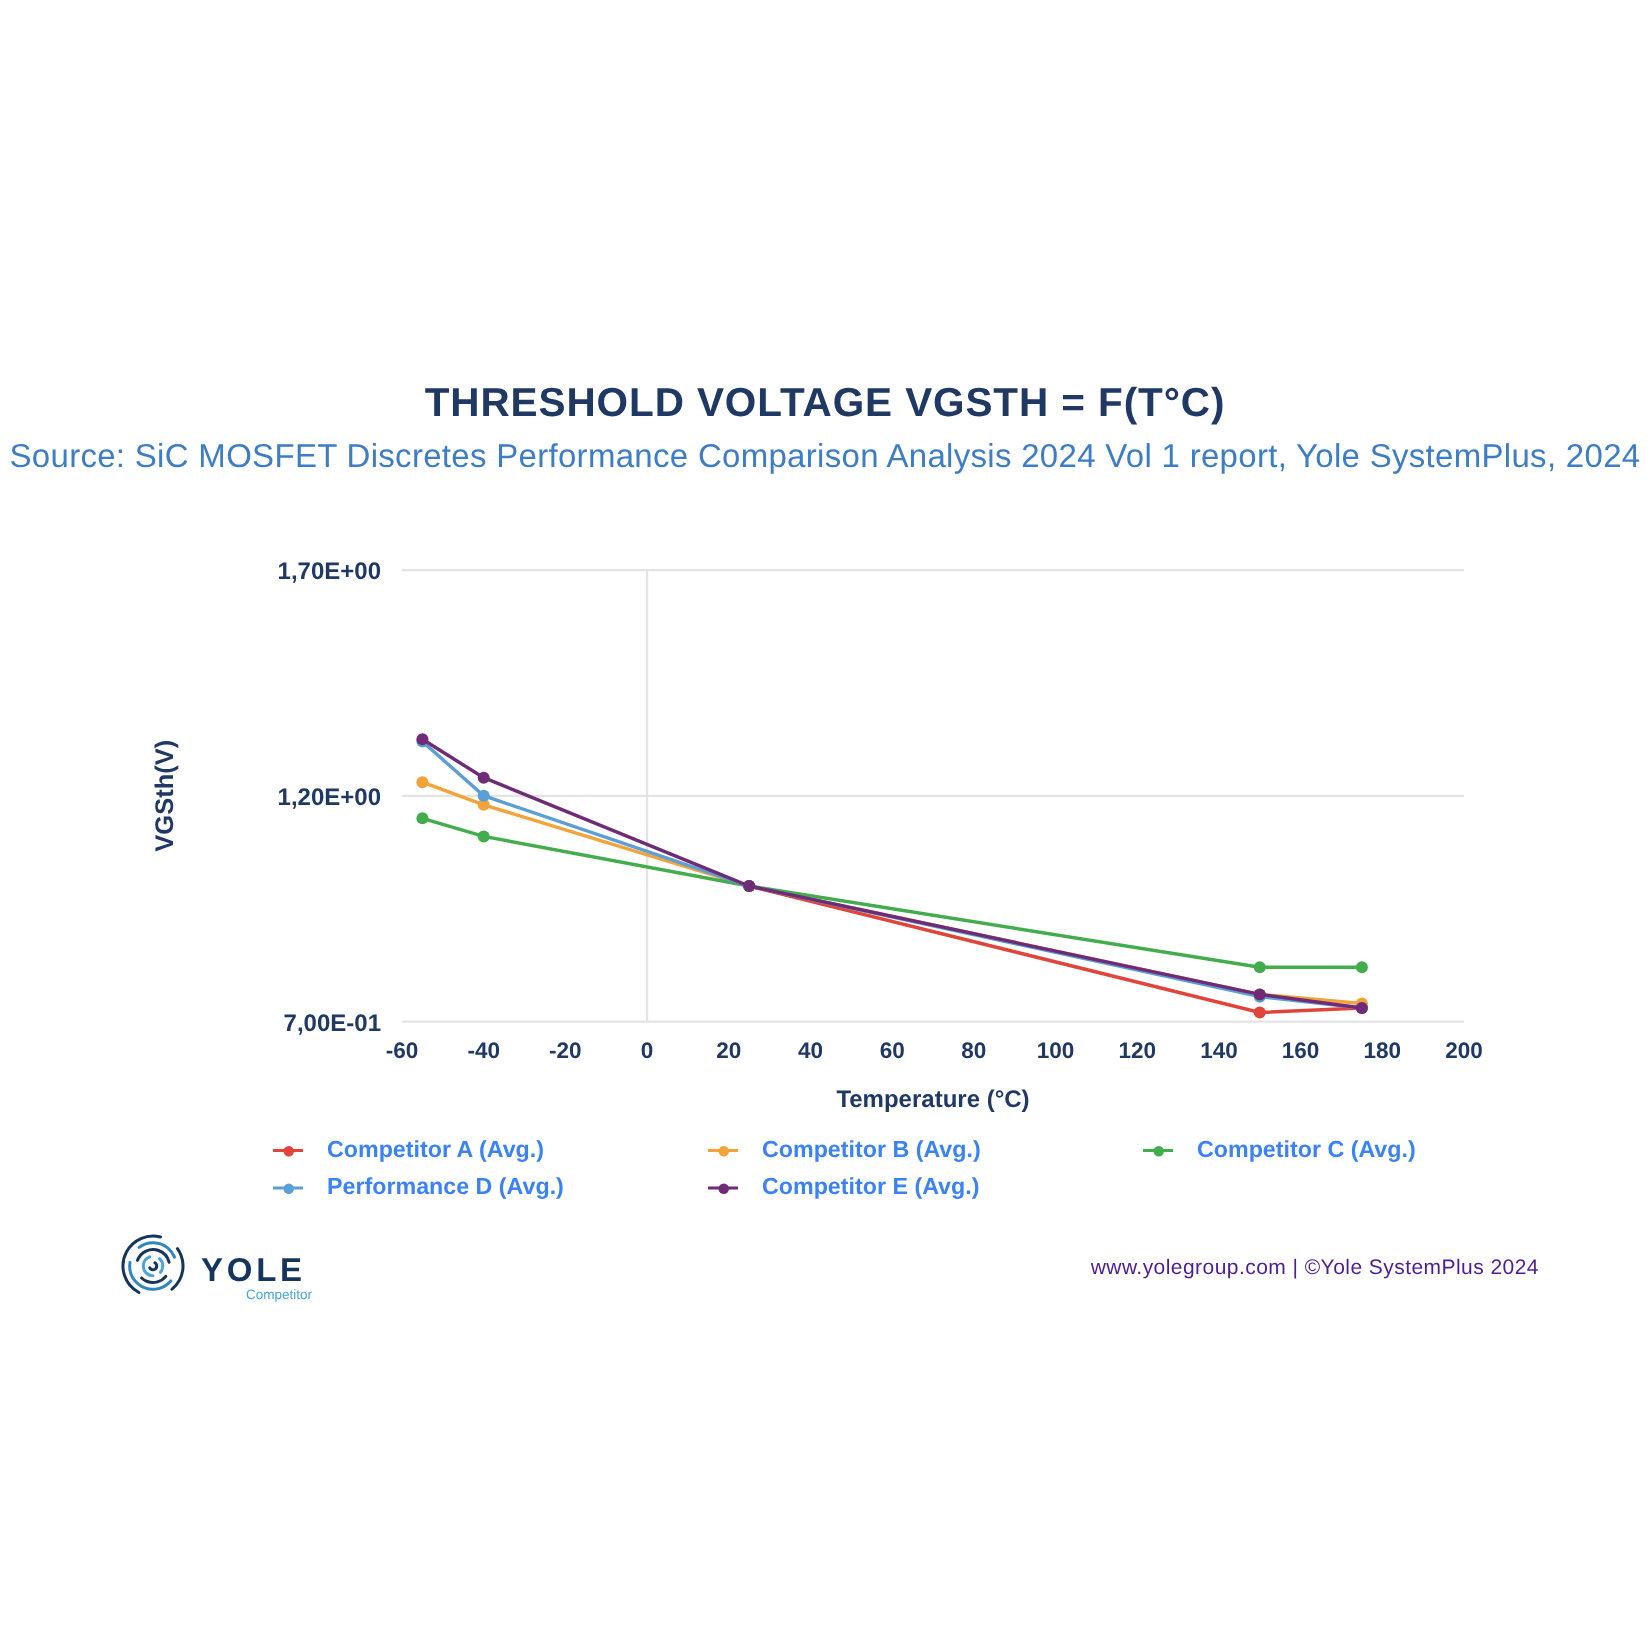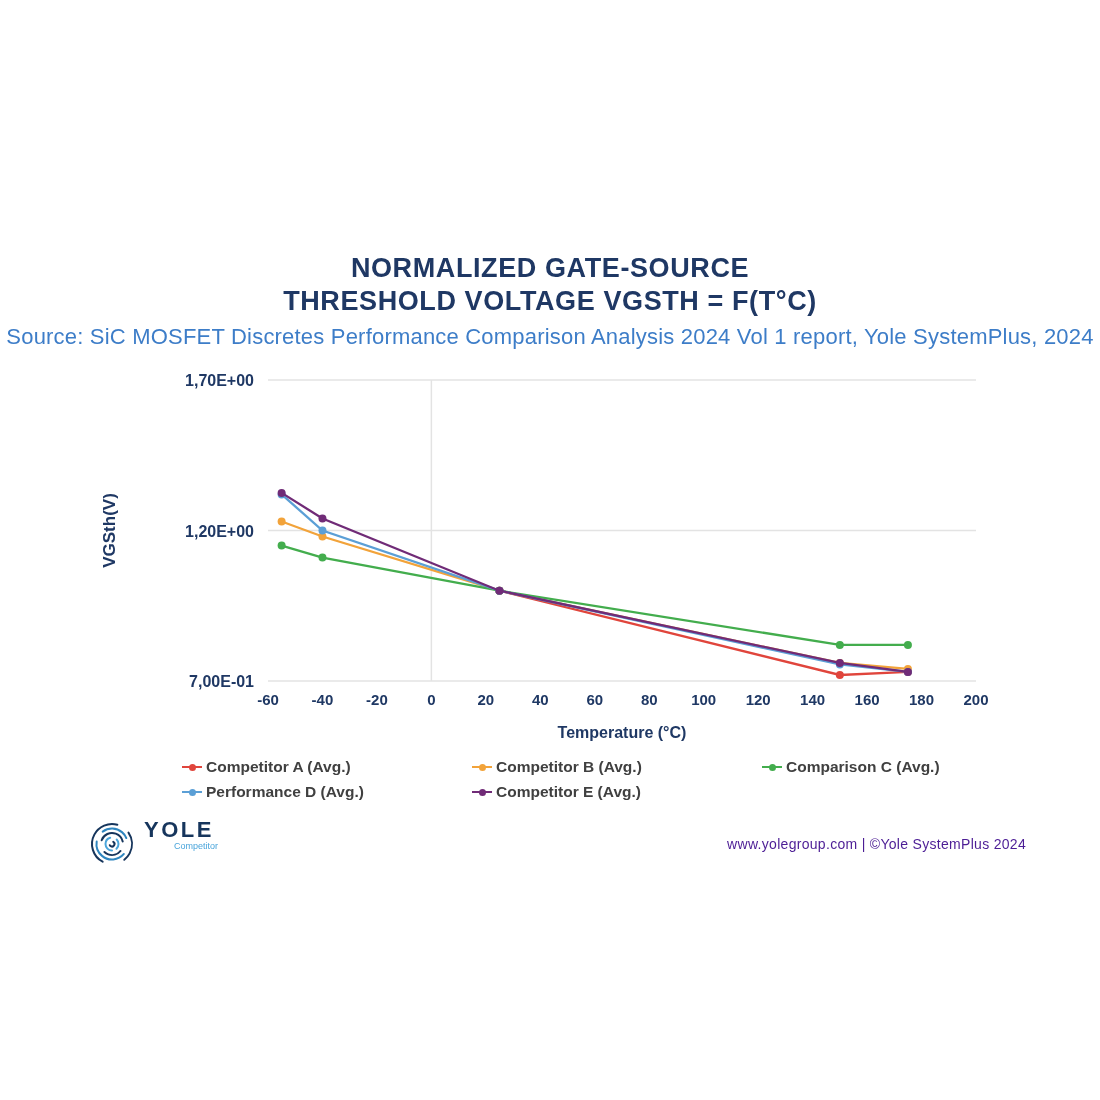--- a/index.html
+++ b/index.html
@@ -11,34 +11,33 @@
   .chart-wrap{position:absolute;left:90px;top:360px;width:920px;height:390px;}
   .tick{font:700 15px "Liberation Sans", sans-serif;fill:#1F3864;}
   .ytick{font-size:16px;}
   .axis-label{font:700 16px "Liberation Sans", sans-serif;fill:#1F3864;}
   .ylabel{font-size:17px;}
   .legend{position:absolute;left:0;top:757px;width:1100px;display:grid;
           grid-template-columns:290px 290px 400px;row-gap:5px;padding-left:182px;box-sizing:border-box;}
   .legend-item{display:flex;align-items:center;height:20px;}
   .lg-line{position:relative;display:inline-block;width:20px;height:2px;flex:0 0 20px;}
   .lg-dot{position:absolute;left:7px;top:-2.5px;width:7px;height:7px;border-radius:50%;}
-  .lg-label{margin-left:4px;font-size:15.5px;font-weight:700;color:#404040;}
-  .footer-logo{position:absolute;left:88px;top:820px;display:flex;align-items:flex-start;}
+  .lg-label{margin-left:16px;font-size:15.5px;font-weight:700;color:#3b82f6;}
+  .footer-logo{position:absolute;left:78px;top:820px;display:flex;align-items:flex-end;}
   .brand-block{margin-left:8px;}
   .brand{font-size:22px;font-weight:700;color:#16355C;letter-spacing:2.5px;line-height:20px;}
   .brand-sub{font-size:9px;font-weight:400;color:#4AA5DB;margin-left:30px;margin-top:1px;}
   .footer-credit{position:absolute;right:74px;top:836px;font-size:14px;color:#4c1d95;letter-spacing:0.3px;}
 </style>
 </head>
 <body>
 
 <div class="page">
 
   <div class="header">
-    <div class="title-line">NORMALIZED GATE-SOURCE</div>
     <div class="title-line">THRESHOLD VOLTAGE VGSTH = F(T°C)</div>
     <div class="subtitle">Source: SiC MOSFET Discretes Performance Comparison Analysis 2024 Vol 1 report, Yole SystemPlus, 2024</div>
   </div>
 
   <div class="chart-wrap">
     <svg id="chart-svg" width="920" height="390" viewBox="0 0 920 390">
         <line x1="178" y1="321" x2="886" y2="321" stroke="#E3E3E3" stroke-width="1.5"></line>
         <line x1="178" y1="170.5" x2="886" y2="170.5" stroke="#E3E3E3" stroke-width="1.5"></line>
         <line x1="178" y1="20" x2="886" y2="20" stroke="#E3E3E3" stroke-width="1.5"></line>
         <line x1="341.38461538461536" y1="20" x2="341.38461538461536" y2="321" stroke="#E3E3E3" stroke-width="1.5"></line>
@@ -102,21 +101,21 @@
       <div class="legend-item">
         <span class="lg-line" style="background: rgb(242, 163, 58);">
           <span class="lg-dot" style="background: rgb(242, 163, 58);"></span>
         </span>
         <span class="lg-label">Competitor B (Avg.)</span>
       </div>
       <div class="legend-item">
         <span class="lg-line" style="background: rgb(67, 173, 77);">
           <span class="lg-dot" style="background: rgb(67, 173, 77);"></span>
         </span>
-        <span class="lg-label">Comparison C (Avg.)</span>
+        <span class="lg-label">Competitor C (Avg.)</span>
       </div>
       <div class="legend-item">
         <span class="lg-line" style="background: rgb(91, 159, 214);">
           <span class="lg-dot" style="background: rgb(91, 159, 214);"></span>
         </span>
         <span class="lg-label">Performance D (Avg.)</span>
       </div>
       <div class="legend-item">
         <span class="lg-line" style="background: rgb(112, 43, 119);">
           <span class="lg-dot" style="background: rgb(112, 43, 119);"></span>

